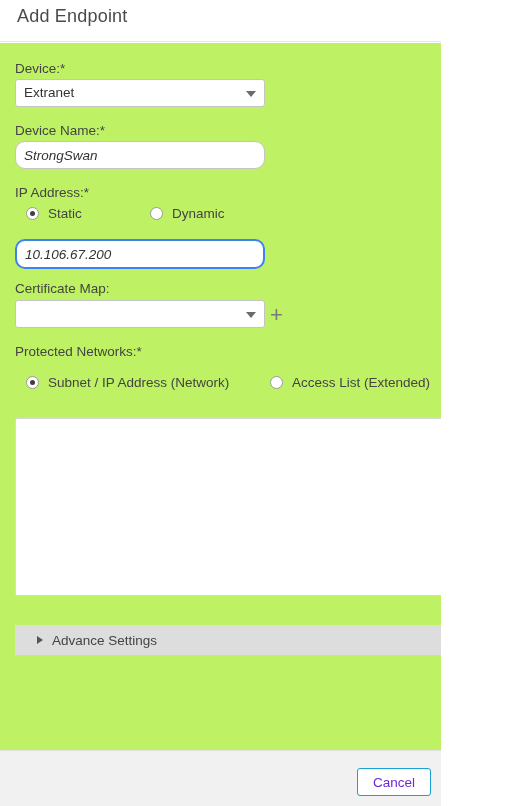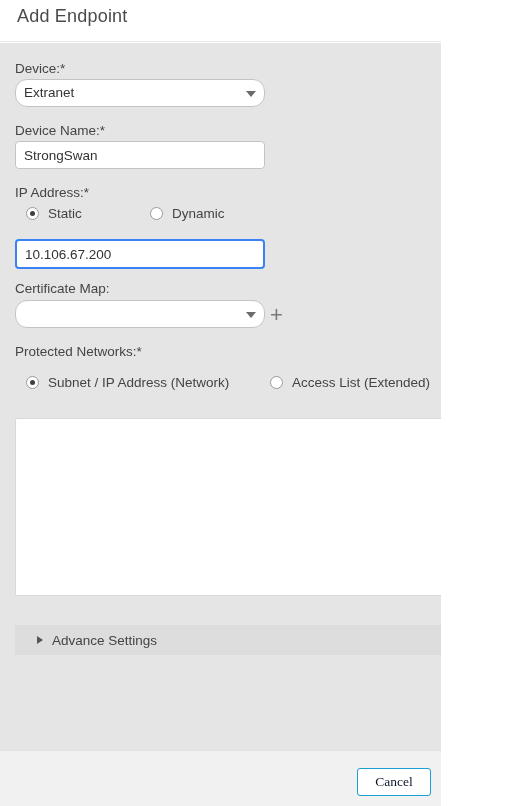--- a/index.html
+++ b/index.html
@@ -35,50 +35,51 @@
     background: #5c5c5c;
     color: #ffffff; font-size: 12px; font-weight: bold;
     line-height: 17px; text-align: center;
     cursor: pointer; user-select: none;
   }
 
   
   #body {
     position: absolute; left: 0; top: 43px;
     width: 496px; height: 707px;
-    background: #e5e5e5;
+    background: #bef264;
     overflow: hidden;
     padding-left: 44px;
   }
   .fld-label {
     position: absolute;
     font-size: 13.5px; color: #444444;
     white-space: nowrap;
   }
   .txt-input {
     position: absolute;
     height: 28px;
     border: 1px solid #c4c4c4;
-    border-radius: 4px;
+    border-radius: 10px;
     background: #ffffff;
     font-family: "Liberation Sans", sans-serif;
     font-size: 13.5px;
     color: #333333;
     padding: 0 8px;
     outline: none;
+    font-style: italic;
   }
   .txt-input.focused {
     border: 2px solid #3b82f6;
     margin-top: 6px;
   }
   .sel-box {
     position: absolute;
     height: 28px;
     border: 1px solid #c4c4c4;
-    border-radius: 12px;
+    border-radius: 3px;
     background: #ffffff;
     font-size: 13.5px; color: #333333;
     line-height: 26px;
     padding: 0 26px 0 8px;
     cursor: pointer;
     white-space: nowrap; overflow: hidden;
   }
   .sel-arrow {
     position: absolute; right: 8px; top: 11px;
     width: 0; height: 0;
@@ -181,22 +182,21 @@
     font-family: "Liberation Sans", sans-serif;
     font-size: 13.5px;
     cursor: pointer;
     display: flex; align-items: center; justify-content: center;
     user-select: none;
   }
   #btn-cancel {
     left: 357px; width: 74px;
     background: #ffffff;
     border: 1px solid #1a9fd4;
-    color: #0f172a;
-    font-family: Liberation Serif, serif;
+    color: #6d28d9;
   }
   #btn-ok {
     left: 443px; width: 50px;
     background: #0f9bd7;
     border: 1px solid #0f9bd7;
     color: #ffffff;
     font-weight: bold;
   }
 
   

